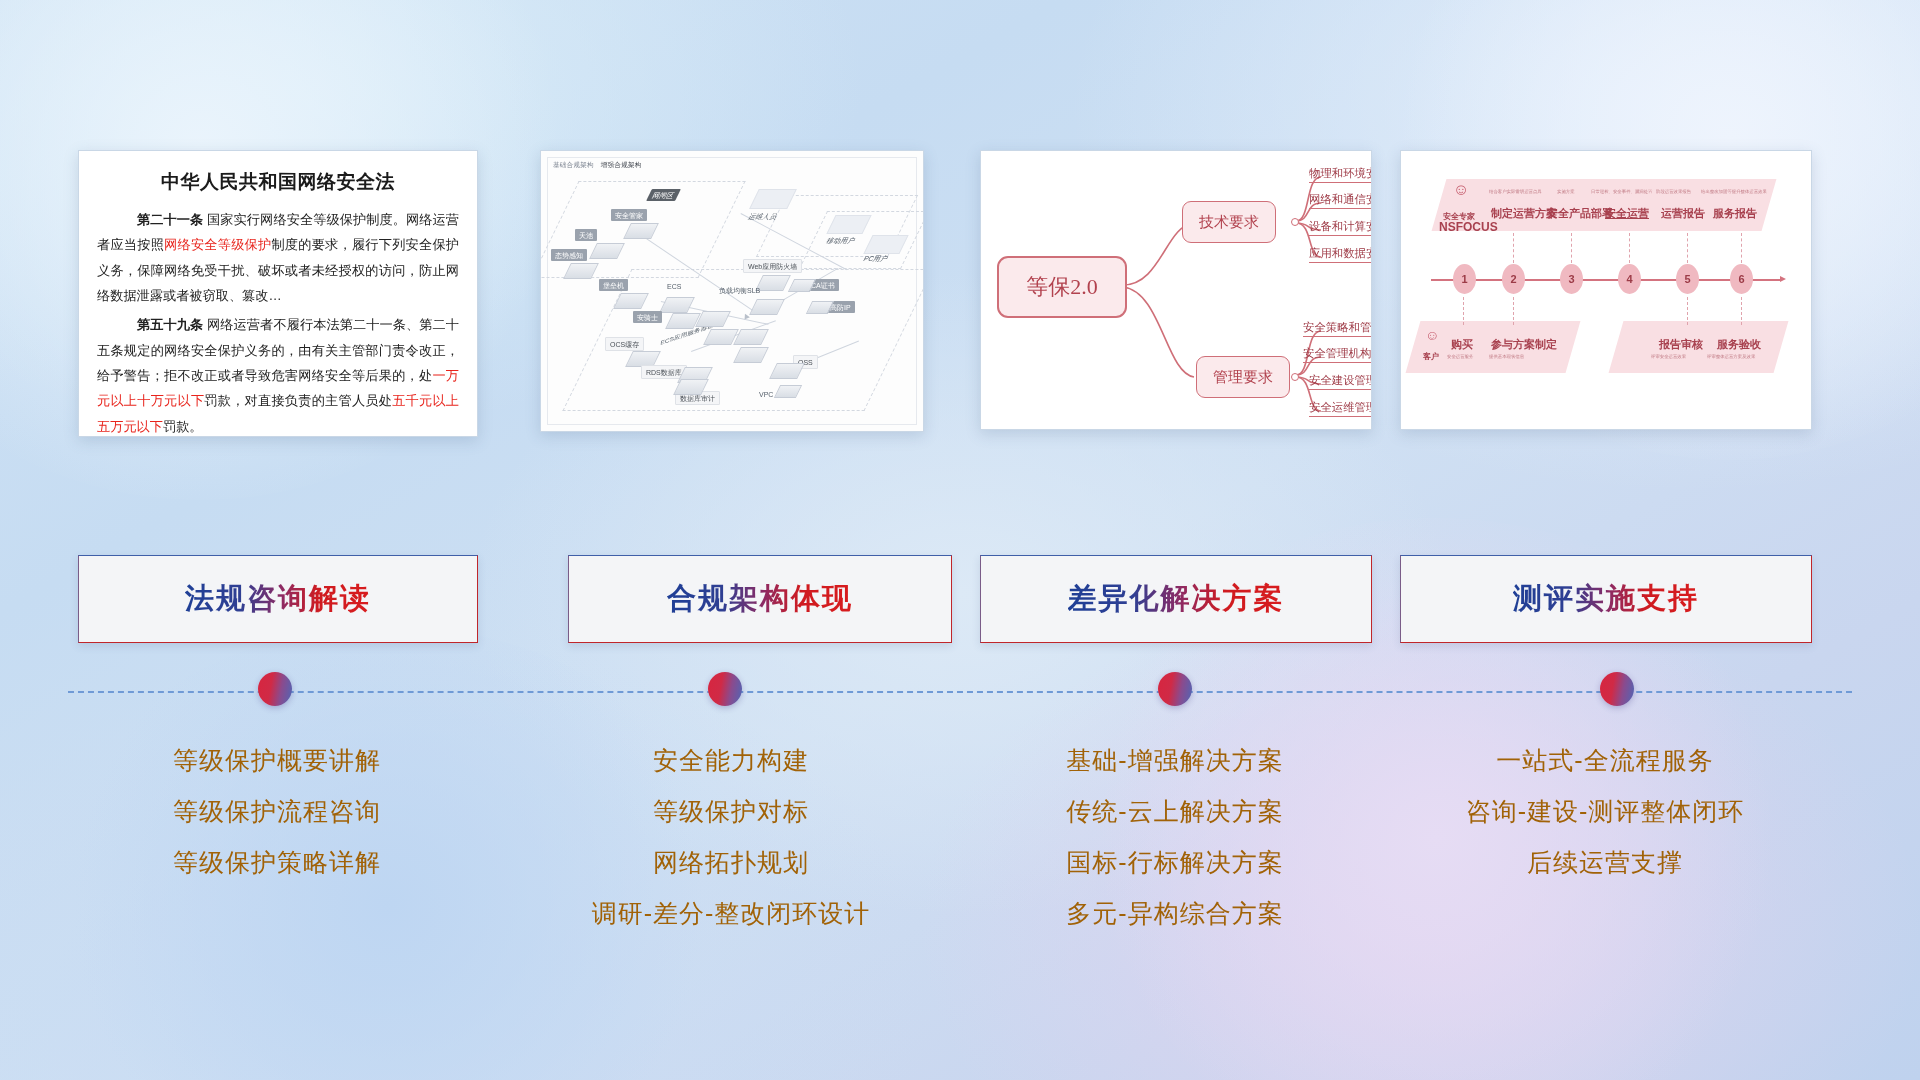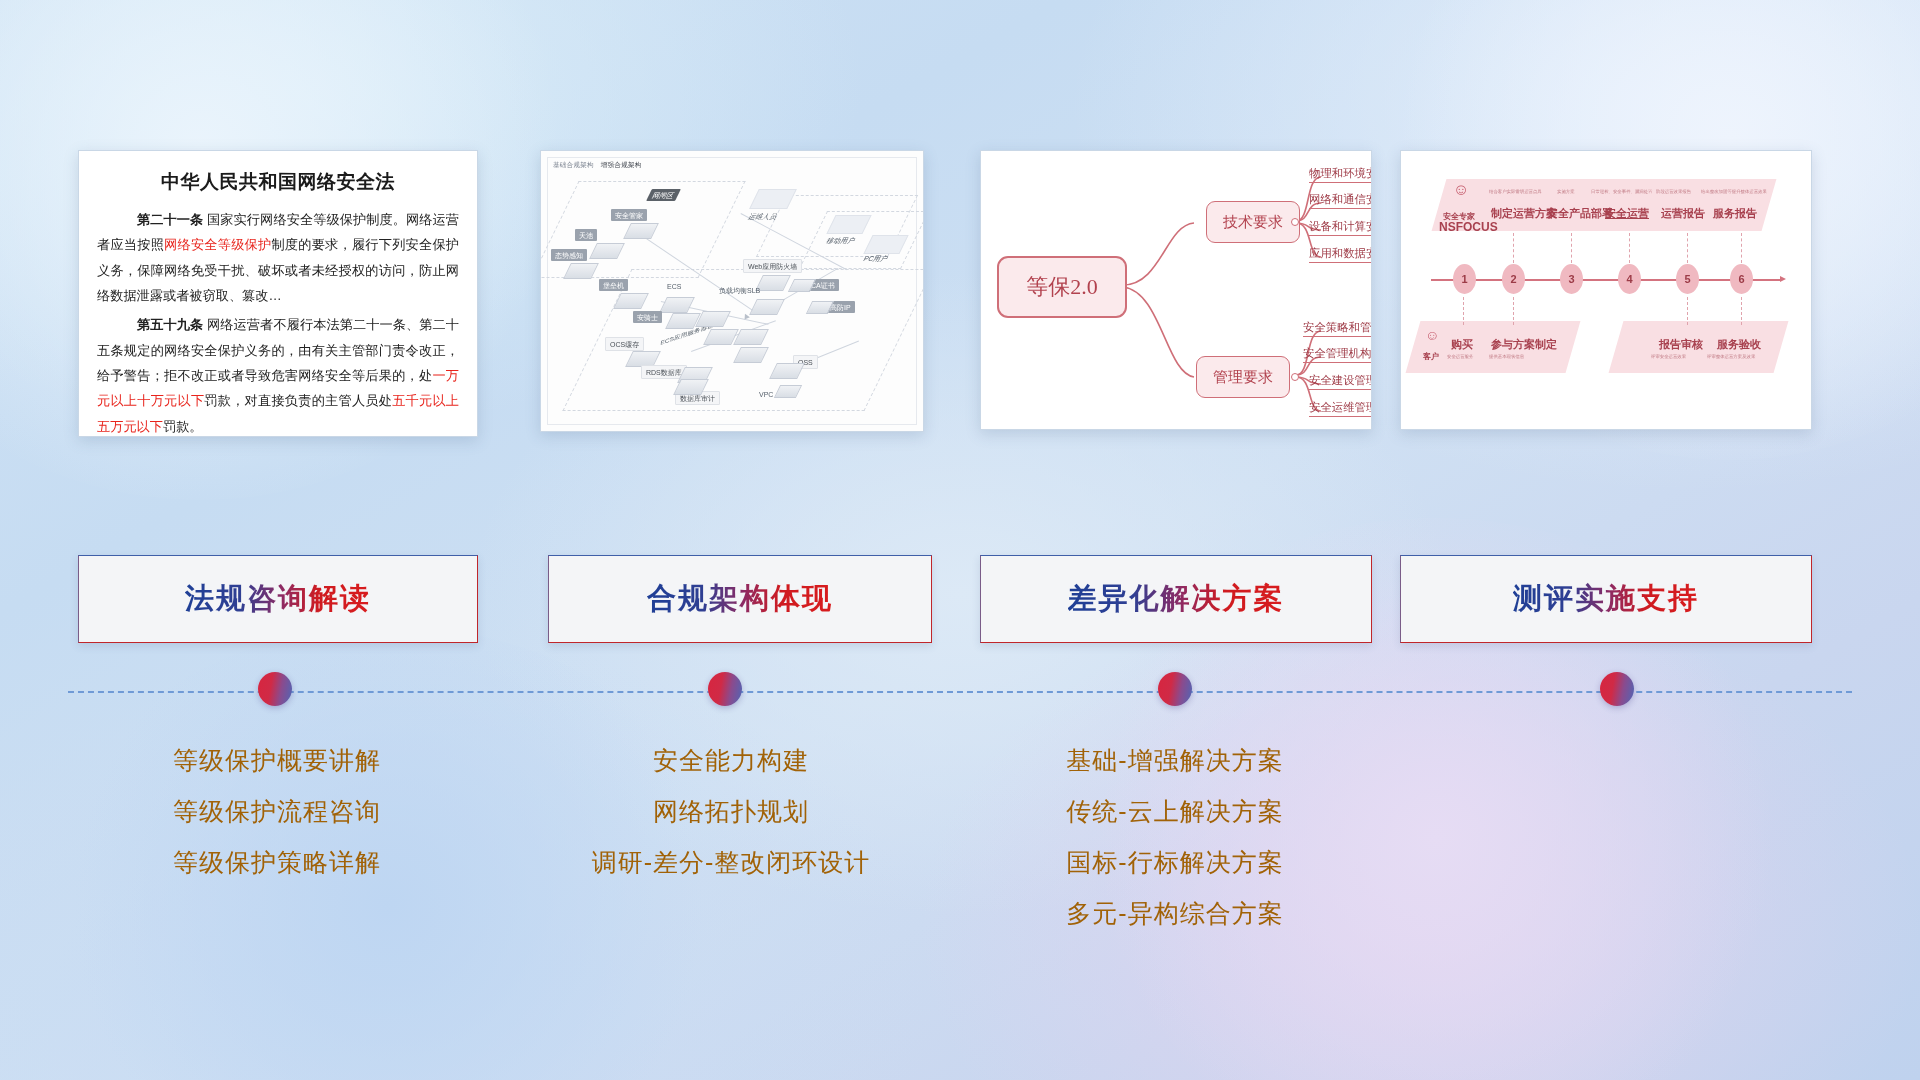--- a/index.html
+++ b/index.html
@@ -63,21 +63,21 @@
   
   .mind{position:relative;width:100%;height:100%;background:#fff;}
   .mnode{
     position:absolute;border:1.6px solid #cf6f78;border-radius:9px;
     background:#fbeaec;color:#b2424e;font-size:15px;
     display:flex;align-items:center;justify-content:center;
     font-family:"Liberation Serif","DejaVu Serif",serif;
   }
   .mroot{left:16px;top:105px;width:126px;height:58px;font-size:22px;border-width:2px;border-radius:11px;}
   .mbr{width:92px;height:40px;font-size:15px;}
-  .mb1{left:225px;top:50px;}
+  .mb1{left:201px;top:50px;}
   .mb2{left:215px;top:205px;}
   .mleaf{
     position:absolute;color:#9e3a46;font-size:11.4px;white-space:nowrap;
     font-family:"Liberation Serif","DejaVu Serif",serif;
     border-bottom:1.6px solid #cf6f78;padding-bottom:1px;
   }
   .mdot{position:absolute;width:6px;height:6px;border:1.3px solid #cf6f78;border-radius:50%;background:#fff;}
 
   
   .nsf{position:relative;width:100%;height:100%;background:#fff;}
@@ -101,21 +101,21 @@
     border-right:1.6px solid #c0262b;border-bottom:1.6px solid #c0262b;
     display:flex;align-items:center;justify-content:center;
     box-shadow:0 3px 8px rgba(60,90,130,.15);
   }
   .tbox span{
     font-size:29px;font-weight:bold;letter-spacing:2px;
     background:linear-gradient(90deg,#1f3f96 0%,#2f3f93 30%,#8e2a63 52%,#cf1b20 72%,#d81c1e 100%);
     -webkit-background-clip:text;background-clip:text;color:transparent;
   }
   .tb1{left:78px;width:398px;}
-  .tb2{left:548px;width:382px;}
+  .tb2{left:568px;width:382px;}
   .tb3{left:980px;width:390px;}
   .tb4{left:1400px;width:410px;}
 
   
   .tl{position:absolute;left:0;top:688px;width:1920px;height:8px;}
   .tl-line{position:absolute;left:68px;right:68px;top:3px;height:0;border-top:2.5px dashed #6f9ad6;}
   .dot{position:absolute;top:-16px;width:34px;height:34px;border-radius:50%;
        background:linear-gradient(100deg,#d7253f 0%,#d02a46 38%,#8a4b8e 66%,#4f66b6 100%);
        box-shadow:0 2px 6px rgba(70,60,140,.3);}
   .d1{left:258px;} .d2{left:708px;} .d3{left:1158px;} .d4{left:1600px;}
@@ -331,22 +331,28 @@
 </div>
 
 <div class="lists">
   <div class="col l1">
     <div>等级保护概要讲解</div>
     <div>等级保护流程咨询</div>
     <div>等级保护策略详解</div>
   </div>
   <div class="col l2">
     <div>安全能力构建</div>
+    <div>等级保护对标</div>
     <div>网络拓扑规划</div>
     <div>调研-差分-整改闭环设计</div>
   </div>
   <div class="col l3">
     <div>基础-增强解决方案</div>
     <div>传统-云上解决方案</div>
     <div>国标-行标解决方案</div>
     <div>多元-异构综合方案</div>
   </div>
+  <div class="col l4">
+    <div>一站式-全流程服务</div>
+    <div>咨询-建设-测评整体闭环</div>
+    <div>后续运营支撑</div>
+  </div>
 </div>
 
 </body></html>

